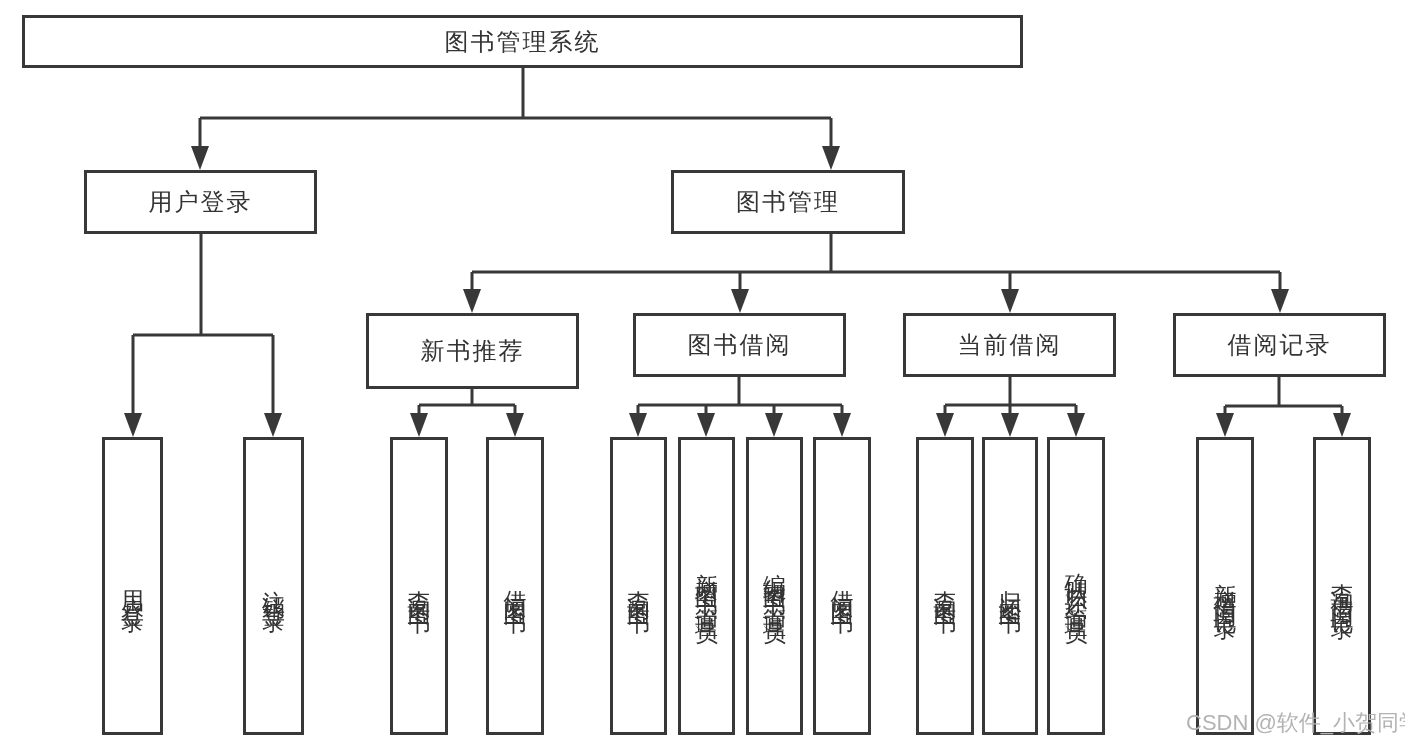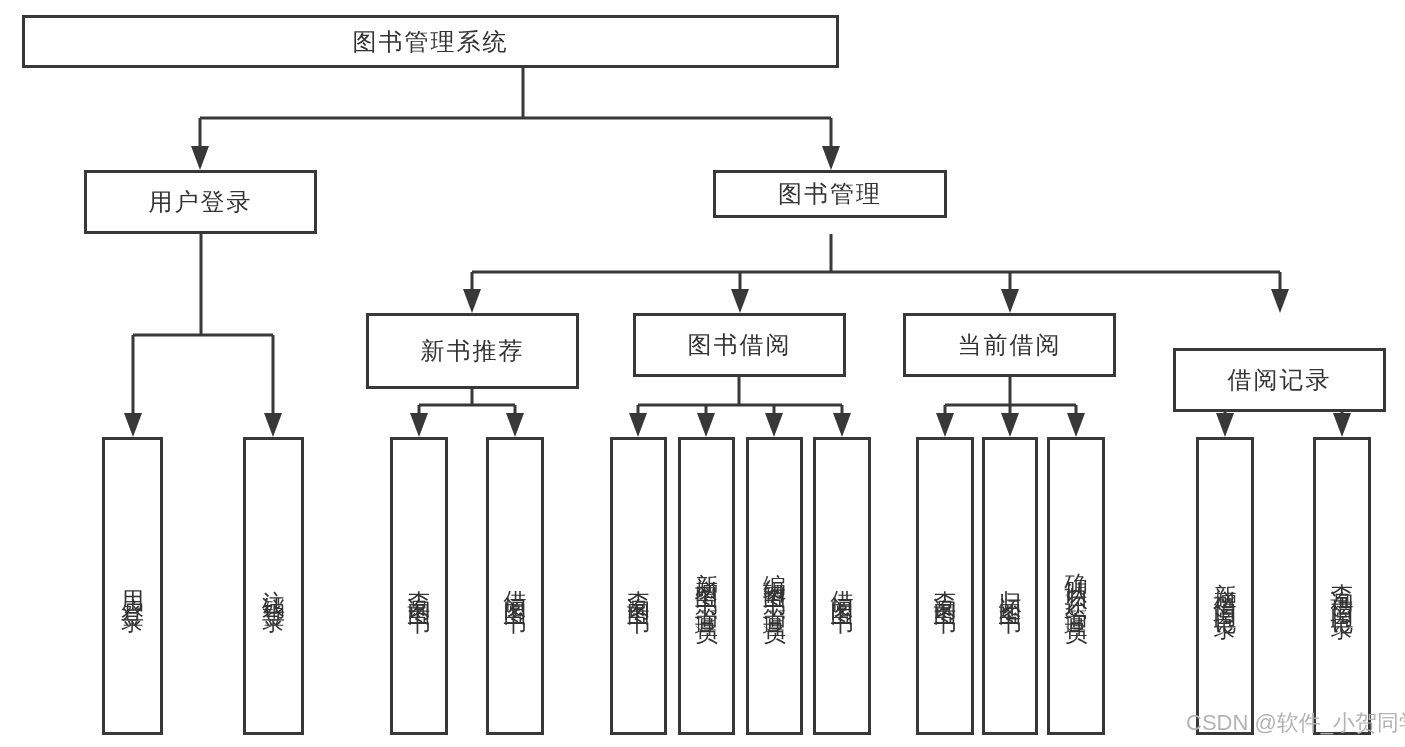--- a/index.html
+++ b/index.html
@@ -93,29 +93,29 @@
     <path d="M1010 377 V405 M945 405 H1076 M945 405 V418 M1010 405 V418 M1076 405 V418"></path>
     <polygon points="936,413 954,413 945,437"></polygon>
     <polygon points="1001,413 1019,413 1010,437"></polygon>
     <polygon points="1067,413 1085,413 1076,437"></polygon>
 
     <path d="M1279 377 V406 M1225 406 H1342 M1225 406 V418 M1342 406 V418"></path>
     <polygon points="1216,413 1234,413 1225,437"></polygon>
     <polygon points="1333,413 1351,413 1342,437"></polygon>
   </svg>
 
-  <div class="node h" style="left:22px; top:15px; width:817px; height:53px;">图书管理系统</div>
+  <div class="node h" style="left:22px; top:15px; width:1001px; height:53px;">图书管理系统</div>
 
   <div class="node h" style="left:84px; top:170px; width:233px; height:64px;">用户登录</div>
-  <div class="node h" style="left:713px; top:170px; width:234px; height:48px;">图书管理</div>
+  <div class="node h" style="left:671px; top:170px; width:234px; height:64px;">图书管理</div>
 
   <div class="node h" style="left:366px; top:313px; width:213px; height:76px;">新书推荐</div>
   <div class="node h" style="left:903px; top:313px; width:213px; height:64px;">当前借阅</div>
   <div class="node h" style="left:633px; top:313px; width:213px; height:64px;">图书借阅</div>
-  <div class="node h" style="left:1173px; top:313px; width:213px; height:64px;margin-top:35px;">借阅记录</div>
+  <div class="node h" style="left:1173px; top:313px; width:213px; height:64px;">借阅记录</div>
 
   <div class="node v" style="left:102px; top:437px; width:61px; height:298px;">
     <span>用户登录</span>
   </div>
   <div class="node v" style="left:243px; top:437px; width:61px; height:298px;">
     <span>注销登录</span>
   </div>
 
   <div class="node v" style="left:390px; top:437px; width:58px; height:298px;">
     <span>查询图书</span>

